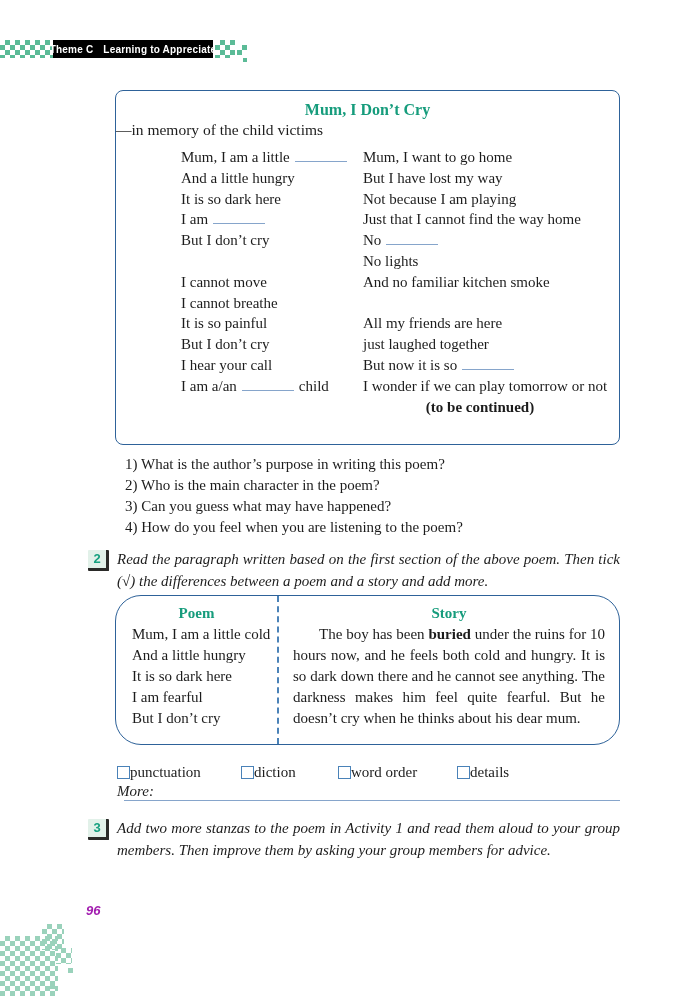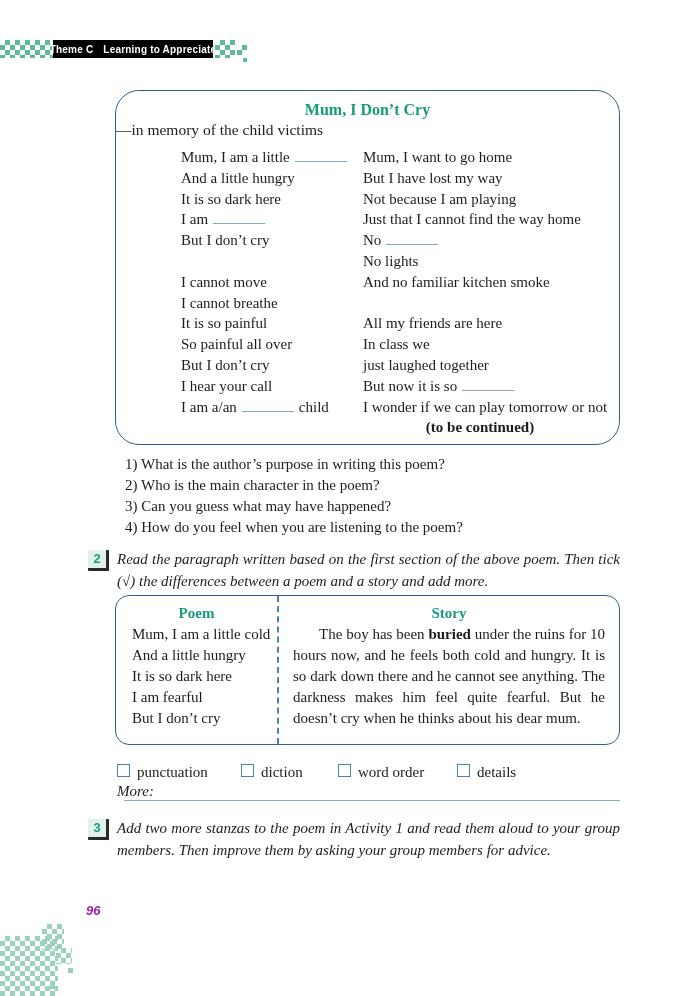--- a/index.html
+++ b/index.html
@@ -12,21 +12,21 @@
   .checker.light{background:repeating-conic-gradient(#9ad2bb 0 25%, rgba(255,255,255,0) 0 50%);
            background-size:10px 10px;}
   .hdr-bar{position:absolute;left:53px;top:40px;width:160px;height:18px;background:#000000;
            display:flex;align-items:center;justify-content:center;gap:10px;
            font-family:"Liberation Sans",sans-serif;font-weight:bold;font-size:10px;color:#ffffff;
            letter-spacing:.2px;white-space:nowrap;}
   .dot{position:absolute;background:#5bbb97;}
 
   
   .poem-box{position:absolute;left:115px;top:90px;width:505px;height:355px;
-            border:1.5px solid #2e6299;border-radius:24px;box-sizing:border-box;}
+            border:1.5px solid #2e6299;border-radius:8px;box-sizing:border-box;}
   .poem-title{margin-top:10px;text-align:center;font-size:16px;font-weight:bold;color:#169c7c;}
   .poem-subtitle{text-align:left;font-size:15.5px;margin-top:2px;}
   .poem-grid{position:absolute;left:65px;top:56px;width:438px;}
   .prow{display:flex;height:20.8px;line-height:20.8px;font-size:15px;}
   .pl{width:182px;flex:0 0 182px;white-space:nowrap;}
   .pr{flex:1;white-space:nowrap;}
   .blank{display:inline-block;width:52px;height:12px;border-bottom:1px solid #86a5cb;
          margin-left:5px;vertical-align:baseline;}
   .blank.mid{margin-right:5px;}
   .continued{text-align:center;padding-right:22px;white-space:nowrap;font-weight:bold;}
@@ -37,33 +37,33 @@
   
   .badge{position:absolute;width:18px;height:18px;background:#e2f1e9;color:#16a07f;
          font-family:"Liberation Sans",sans-serif;font-weight:bold;font-size:13px;
          text-align:center;line-height:18px;
          border-right:3px solid #2a2a28;border-bottom:3px solid #2a2a28;border-radius:1px;}
   .activity-text{position:absolute;left:117px;width:503px;font-style:italic;font-size:15px;
                  line-height:22px;text-align:justify;}
 
   
   .cmp-box{position:absolute;left:115px;top:595px;width:505px;height:150px;
-           border:1.5px solid #2e6299;border-radius:14px;box-sizing:border-box;
+           border:1.5px solid #2e6299;border-radius:26px;box-sizing:border-box;
            display:flex;overflow:hidden;}
   .cmp-left{width:163px;flex:0 0 163px;border-right:2px dashed #4a82b8;box-sizing:border-box;
             padding-top:7px;}
   .cmp-right{flex:1;padding-top:7px;}
   .cmp-hdr{text-align:center;font-size:15px;font-weight:bold;color:#169c7c;line-height:21px;}
   .cmp-left .line{margin-left:16px;font-size:15px;line-height:21px;white-space:nowrap;}
   .story-par{margin:0 14px 0 14px;font-size:15px;line-height:21px;text-align:justify;
              text-indent:26px;}
 
   
   .cb-row{position:absolute;left:117px;top:764px;width:503px;height:16px;}
-  .cb-item{position:absolute;display:flex;align-items:flex-start;gap:7px;font-size:15px;
+  .cb-item{position:absolute;display:flex;align-items:center;font-size:15px;
            white-space:nowrap;height:16px;}
   .cb-box{display:inline-block;width:11px;height:11px;border:1.5px solid #4a82b8;
           background:#ffffff;}
   .more-row{position:absolute;left:117px;top:783px;width:503px;display:flex;
             font-size:15px;font-style:italic;flex-direction:column;}
   .more-line{flex:1;border-bottom:1px solid #86a5cb;margin-left:7px;margin-bottom:3px;}
 
   
   .page-num{position:absolute;left:86px;top:903px;font-family:"Liberation Sans",sans-serif;
             font-weight:bold;font-style:italic;font-size:13px;color:#a21caf;}
@@ -114,24 +114,20 @@
         <div class="pl">I cannot move</div>
         <div class="pr">And no familiar kitchen smoke</div>
       </div>
       <div class="prow">
         <div class="pl">I cannot breathe</div>
         <div class="pr"></div>
       </div>
       <div class="prow">
         <div class="pl">It is so painful</div>
         <div class="pr">All my friends are here</div>
-      </div>
-      <div class="prow">
-        <div class="pl">So painful all over</div>
-        <div class="pr">In class we</div>
       </div>
       <div class="prow">
         <div class="pl">But I don’t cry</div>
         <div class="pr">just laughed together</div>
       </div>
       <div class="prow">
         <div class="pl">I hear your call</div>
         <div class="pr"><span>But now it is so</span><span class="blank"></span></div>
       </div>
       <div class="prow">

